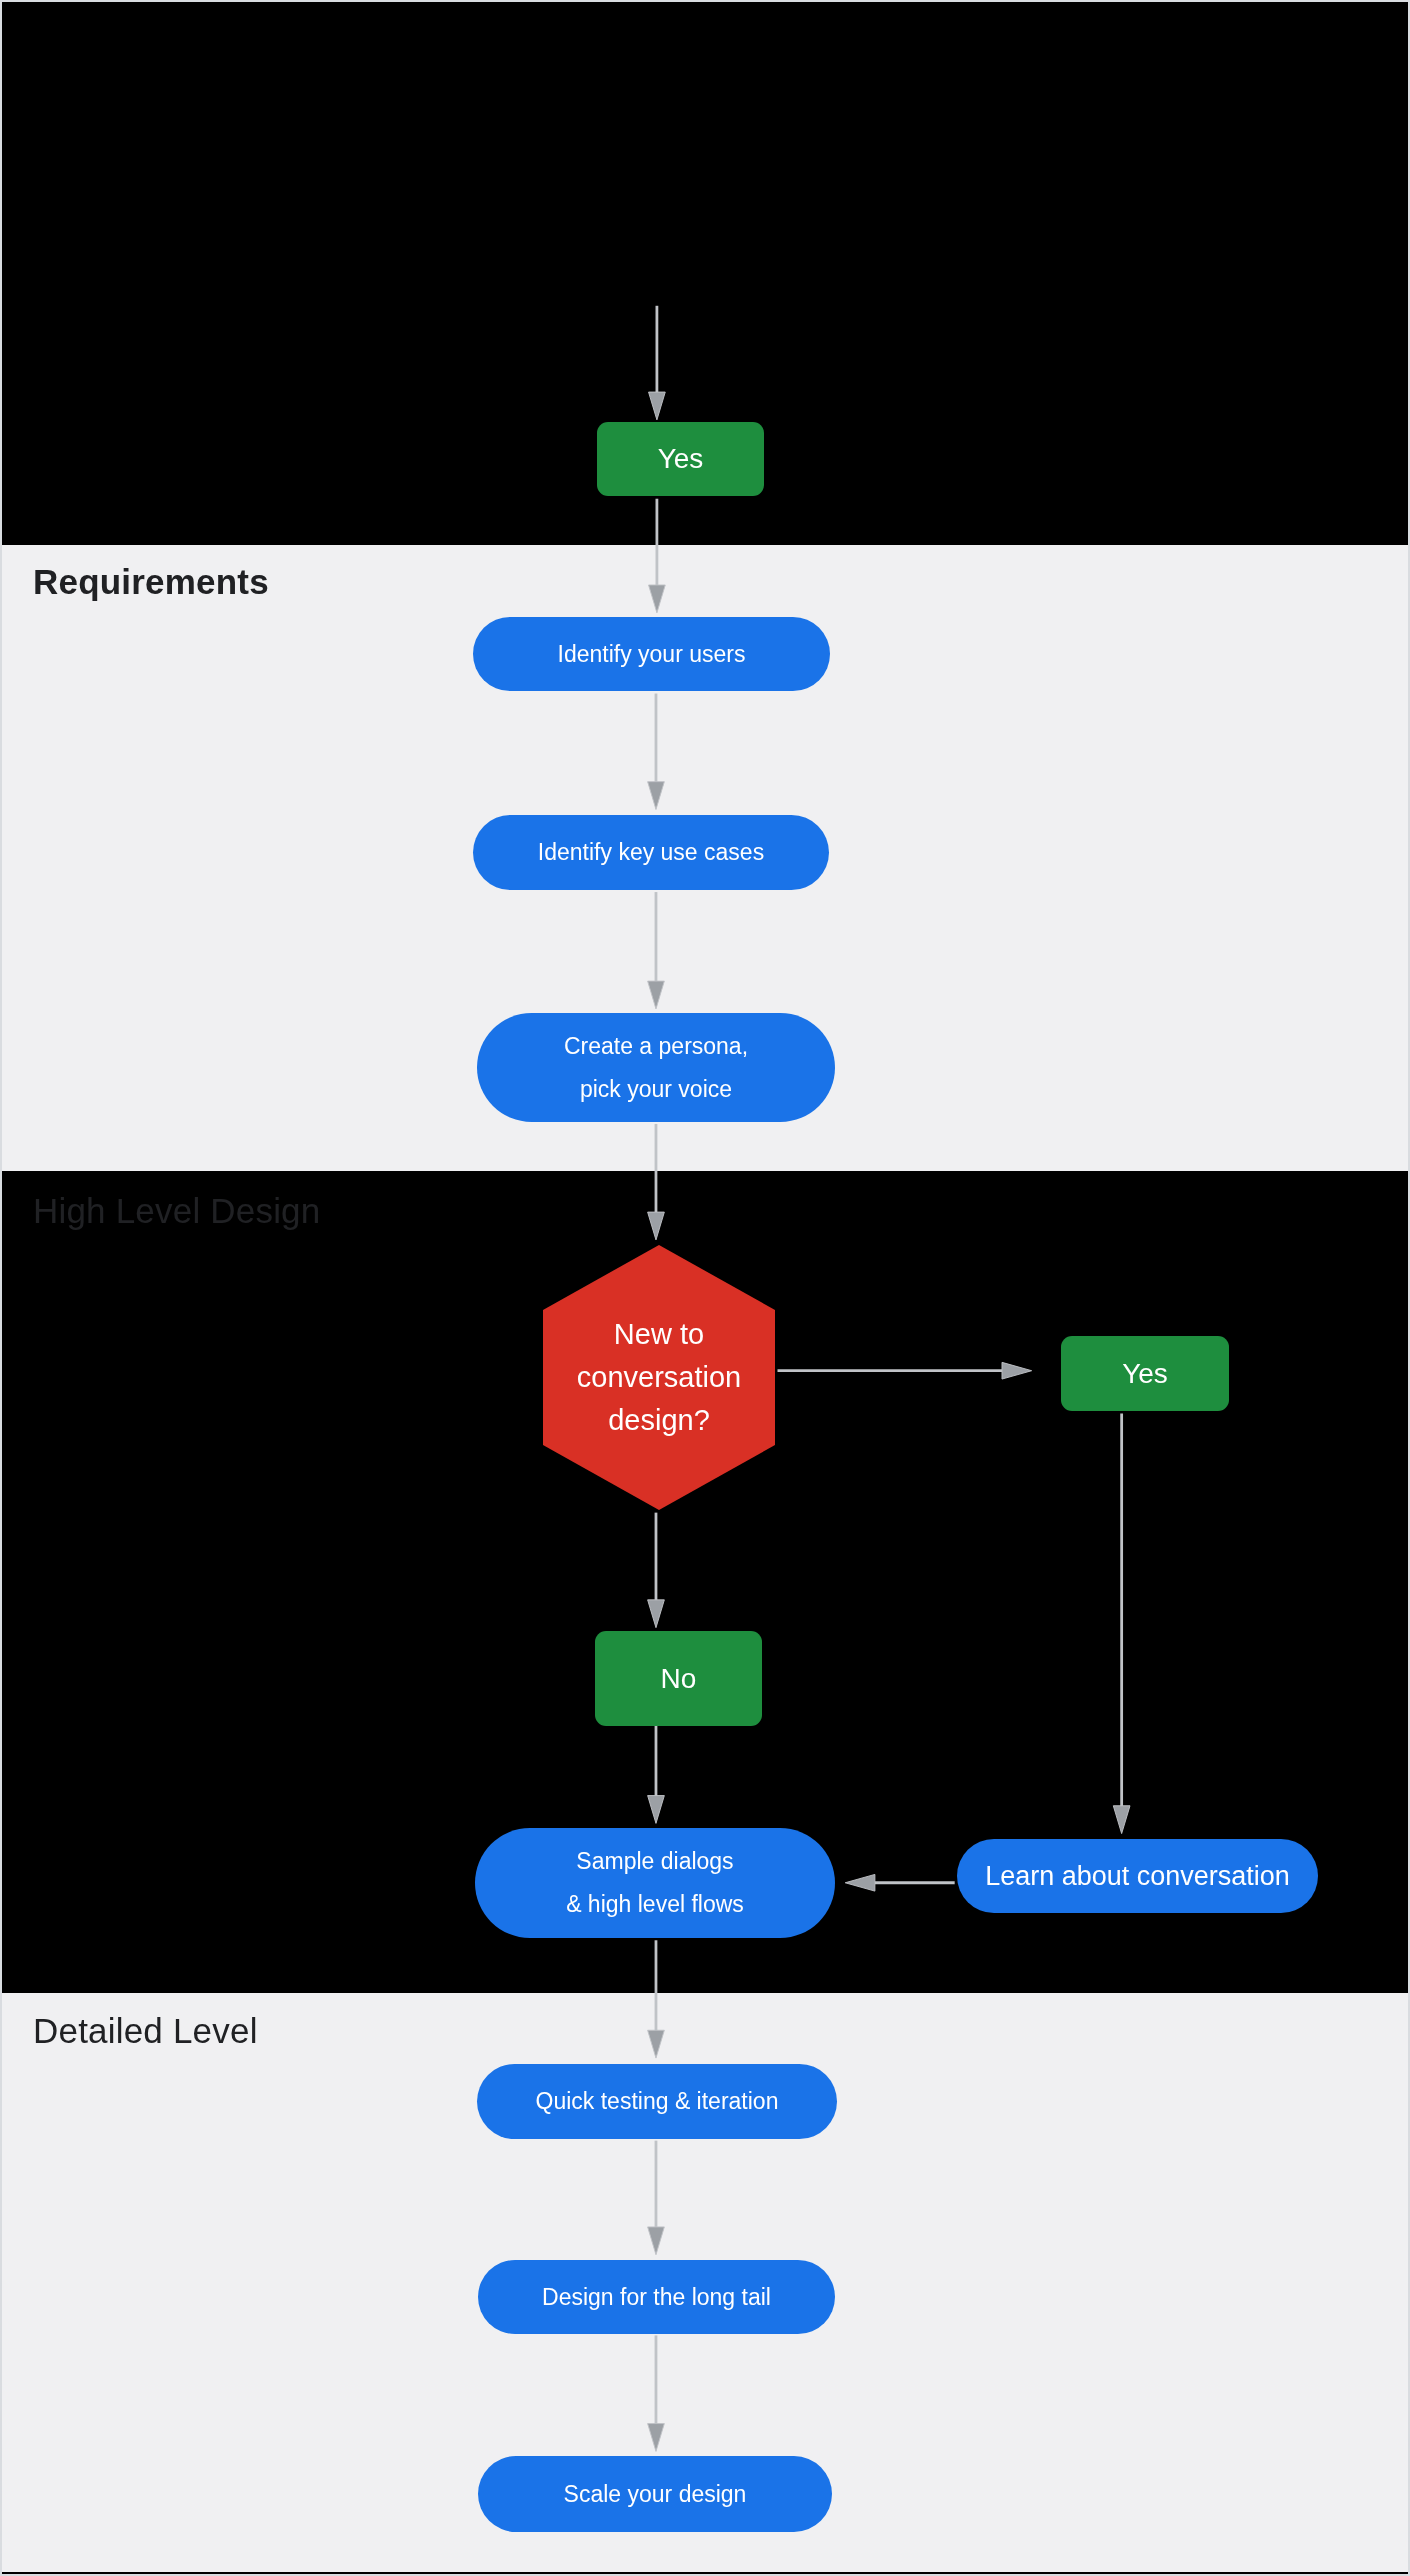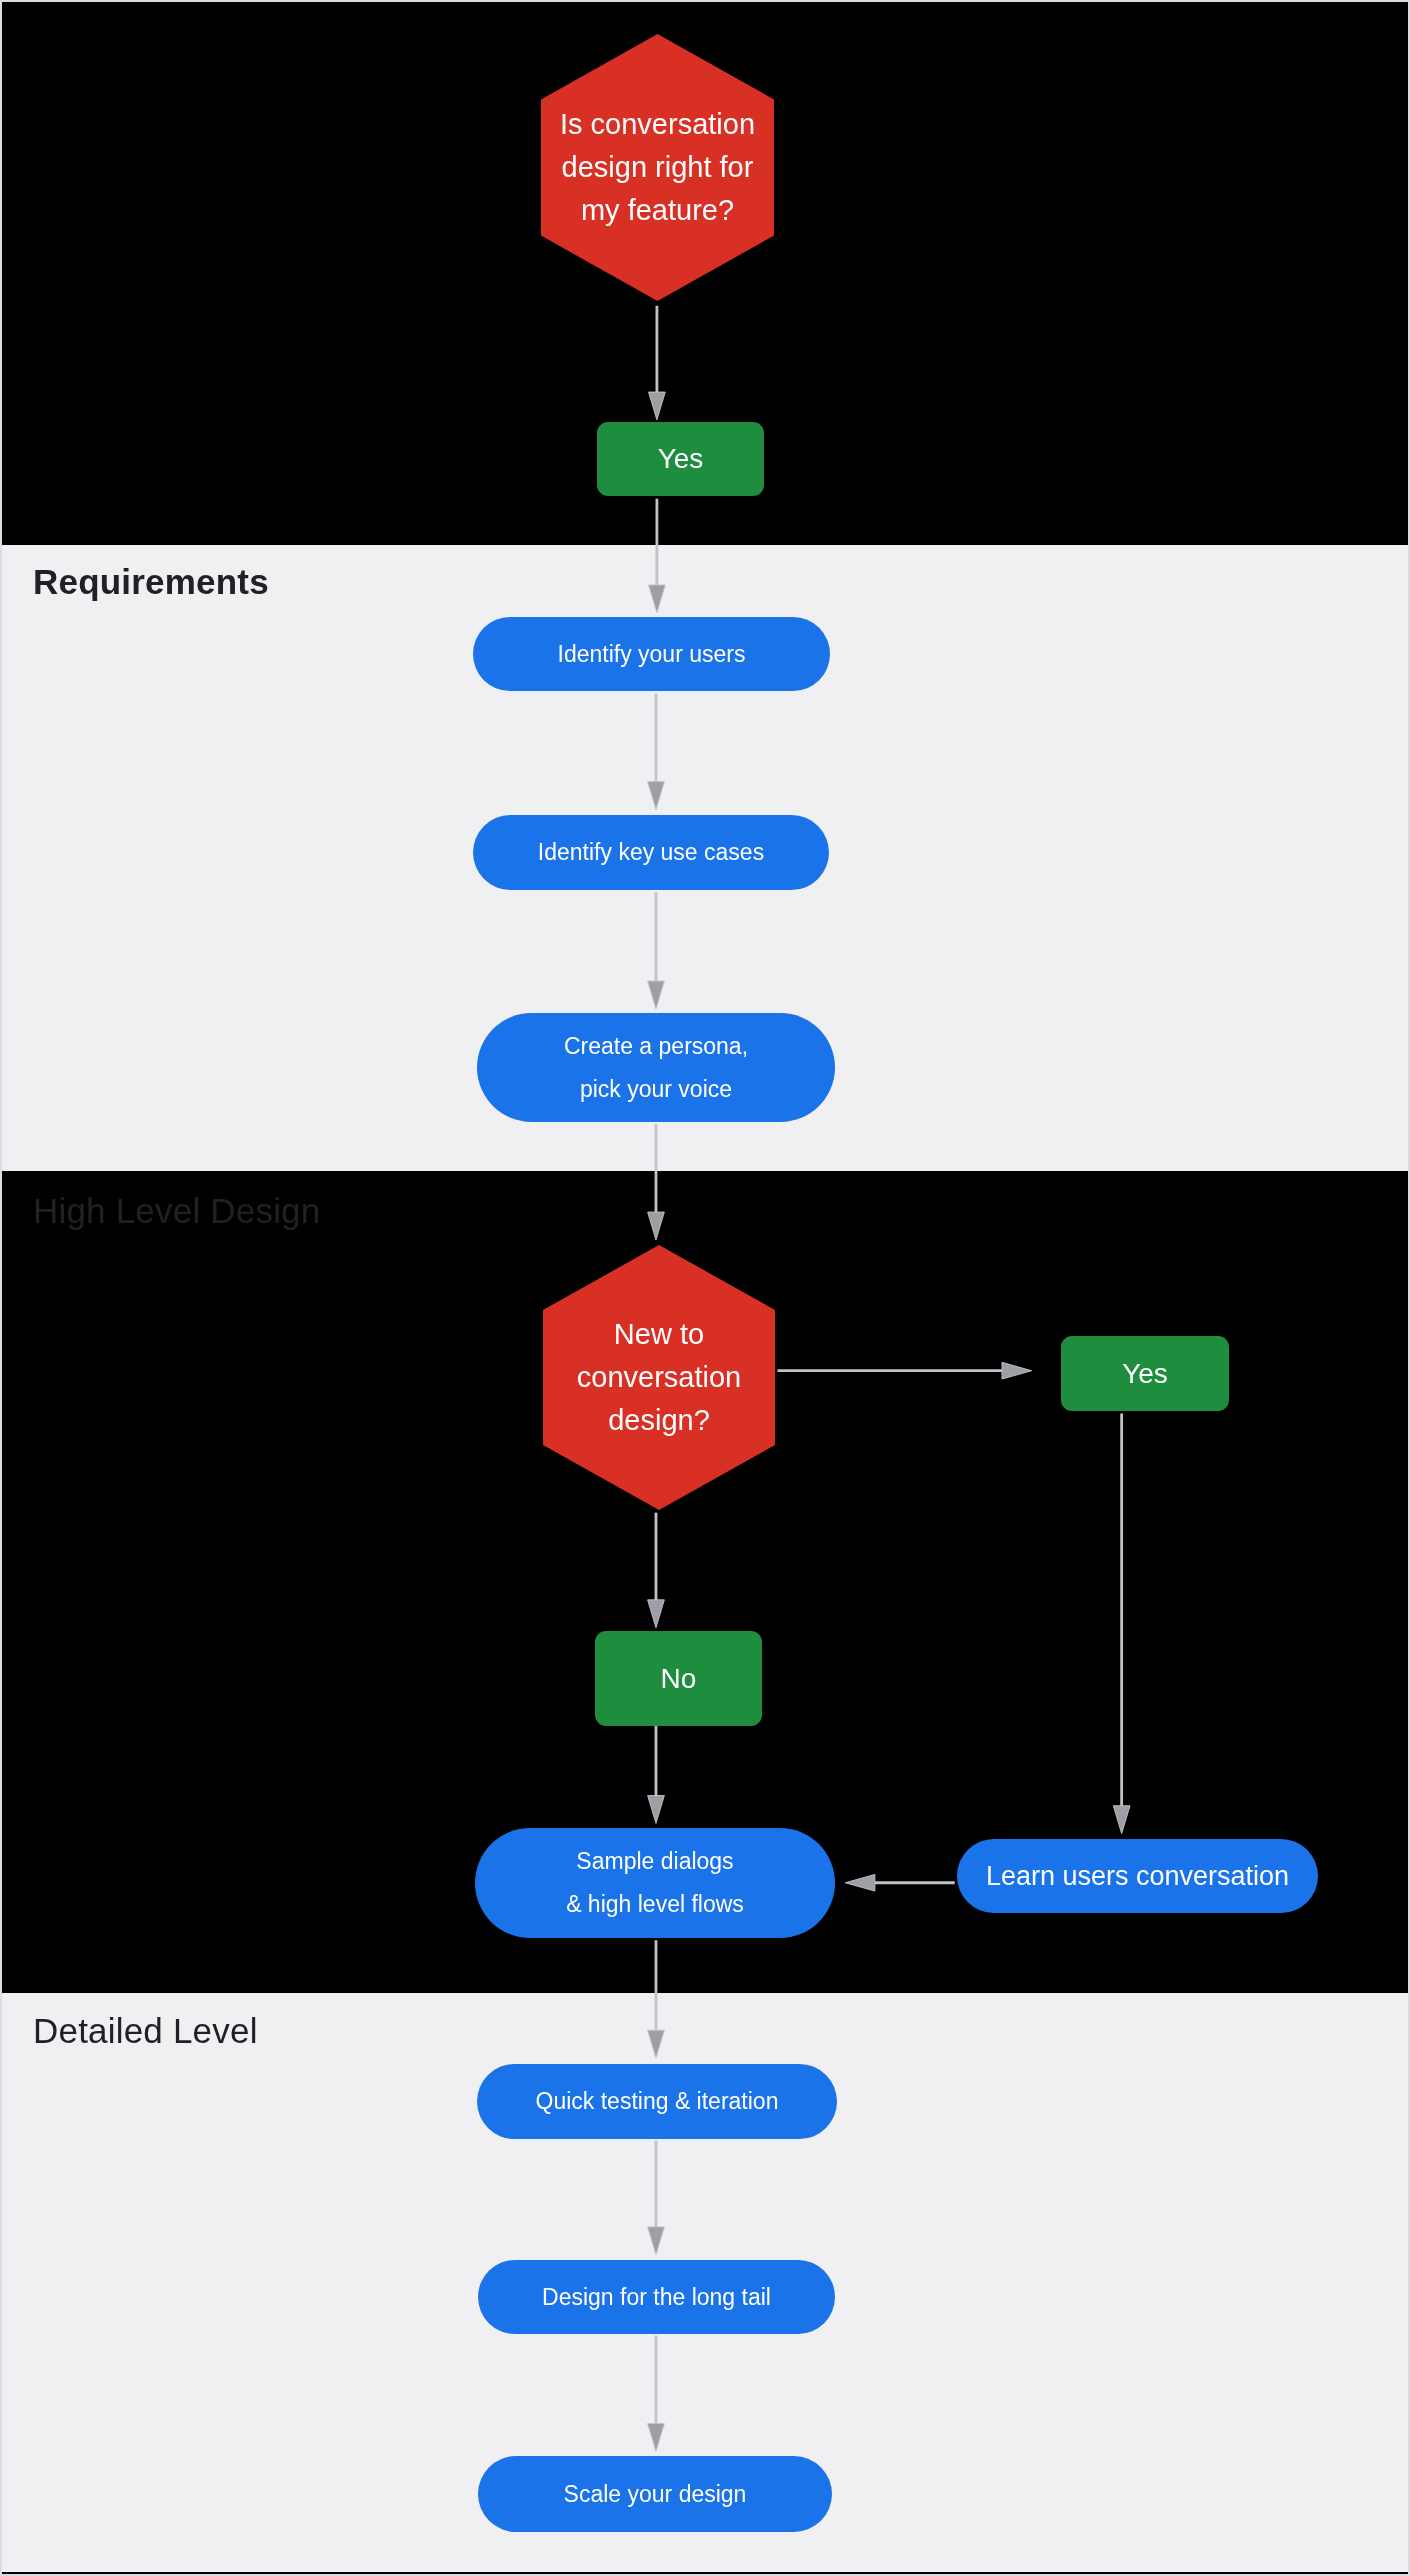--- a/index.html
+++ b/index.html
@@ -109,23 +109,20 @@
     <g>
       <line x1="705" y1="2305" x2="705" y2="2400"></line>
         <polygon points="696,2398 714,2398 705,2428"></polygon>
     </g>
     <g>
       <line x1="705" y1="2515" x2="705" y2="2612"></line>
         <polygon points="696,2610 714,2610 705,2640"></polygon>
     </g>
   </svg>
 
-  <div class="node hexagon" style="left:539px;top:32px;width:233px;height:267px;">Is conversation
-design right for
-my feature?</div>
 
   <div class="node button" style="left:573px;top:420px;width:167px;height:74px;">Yes</div>
 
   <div class="node pill" style="left:471px;top:615px;width:357px;height:74px;">Identify your users</div>
 
   <div class="node pill" style="left:471px;top:813px;width:356px;height:75px;">Identify key use cases</div>
 
   <div class="node pill" style="left:475px;top:1011px;width:358px;height:109px;">Create a persona,
 pick your voice</div>
 
@@ -133,21 +130,21 @@
 conversation
 design?</div>
 
   <div class="node button" style="left:1037px;top:1334px;width:168px;height:75px;">Yes</div>
 
   <div class="node button" style="left:571px;top:1629px;width:167px;height:95px;">No</div>
 
   <div class="node pill" style="left:473px;top:1826px;width:360px;height:110px;">Sample dialogs
 &amp; high level flows</div>
 
-  <div class="node pill" style="left:955px;top:1837px;width:361px;height:74px;font-size:27px;">Learn users conversation</div>
+  <div class="node pill" style="left:955px;top:1837px;width:361px;height:74px;font-size:27px;">Learn about conversation</div>
 
   <div class="node pill" style="left:475px;top:2062px;width:360px;height:75px;">Quick testing &amp; iteration</div>
 
   <div class="node pill" style="left:476px;top:2258px;width:357px;height:74px;">Design for the long tail</div>
 
   <div class="node pill" style="left:476px;top:2454px;width:354px;height:76px;">Scale your design</div>
 
 </div>
 
 

